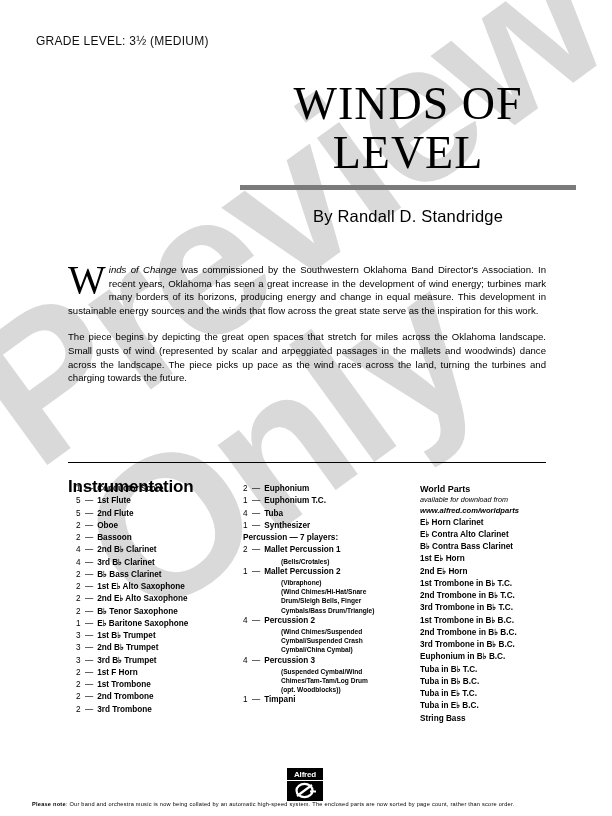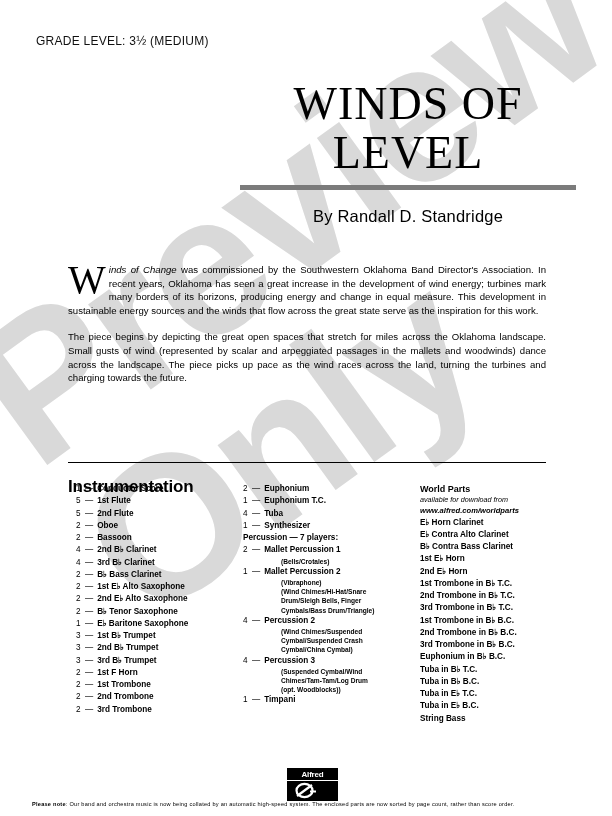--- a/index.html
+++ b/index.html
@@ -199,21 +199,21 @@
     line-height: 12.25px;
     font-weight: bold;
     white-space: nowrap;
   }
 
   
   .logo {
     position: absolute;
     left: 287px;
     top: 768px;
-    width: 51px;
+    width: 36px;
   }
   .logo-word {
     background: #000;
     color: #fff;
     font-size: 8px;
     font-weight: bold;
     text-align: center;
     letter-spacing: -0.2px;
     line-height: 11px;
     border: 1.5px solid #000;

